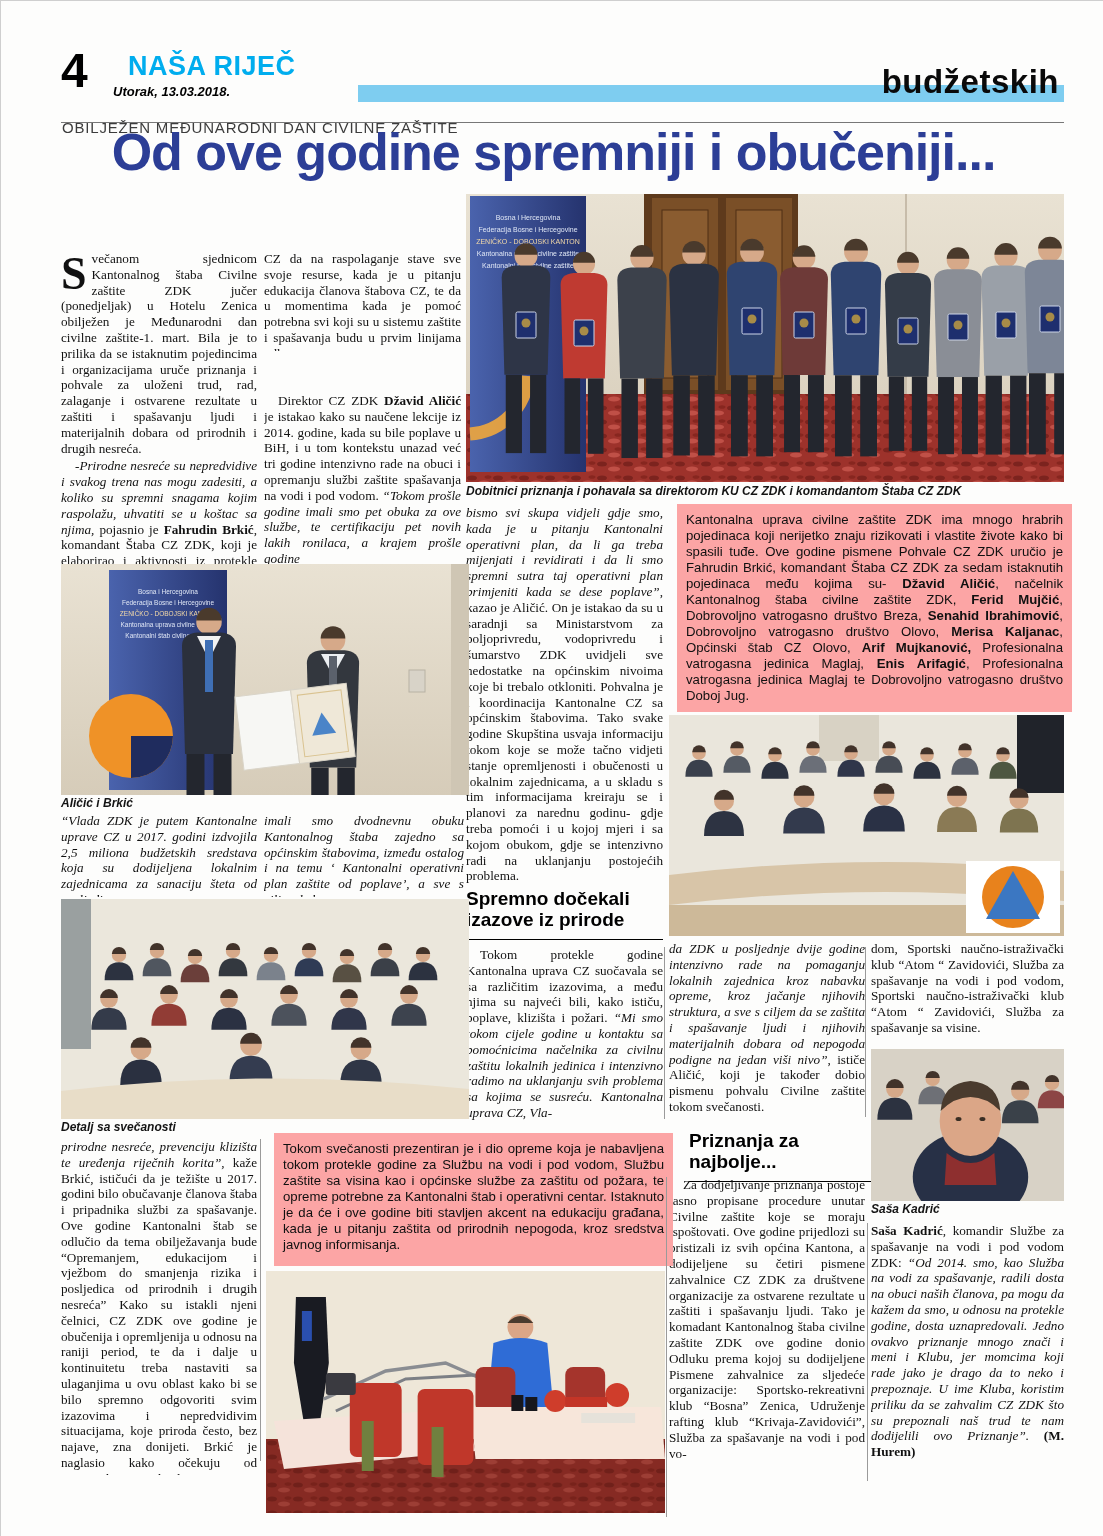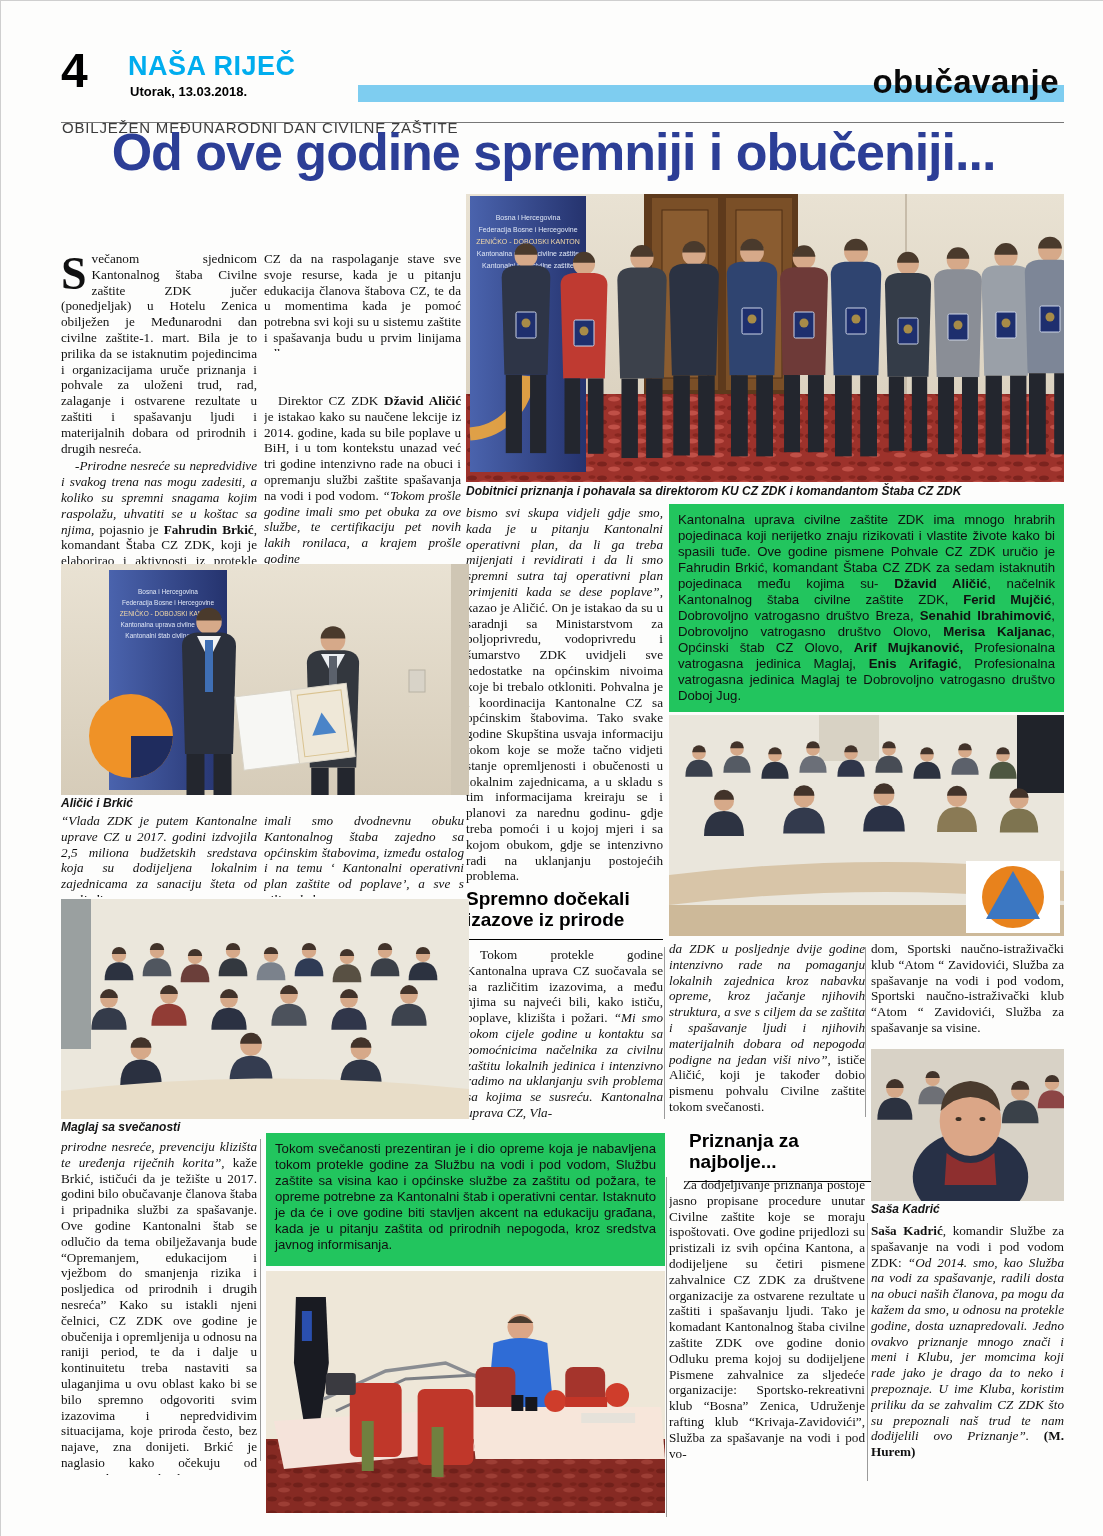--- a/index.html
+++ b/index.html
@@ -18,22 +18,22 @@
   .kicker{font:15px/1.1 "Liberation Sans",sans-serif;color:#3c3c3c;letter-spacing:.8px;}
   .hrule{border-top:1px solid #777;height:0;}
   .vrule{width:0;border-left:1px solid #9a9a9a;}
   .headline{font:bold 52px/1.05 "Liberation Sans",sans-serif;color:#2c3e96;text-align:center;letter-spacing:-1px;}
   .subheadline{font:bold 22px/1.3 "Liberation Sans",sans-serif;color:#000;text-align:center;letter-spacing:.5px;}
   
   .bodytxt{font:13.2px/15.8px "Liberation Serif",serif;text-align:justify;overflow:hidden;}
   .dropcap{float:left;font:bold 46px/0.82 "Liberation Serif",serif;padding:4px 5px 0 0;}
   .subhead{font:bold 19px/1.08 "Liberation Sans",sans-serif;color:#000;border-bottom:1.5px solid #000;padding-bottom:9px;}
   .caption{font:bold italic 12px/1.15 "Liberation Sans",sans-serif;font-style:italic;color:#141414;}
-  .bluebox{background:#22c55e;font:13.2px/16px "Liberation Sans",sans-serif;text-align:justify;
-           padding:8px 9px;box-sizing:border-box;overflow:hidden;color:#101010;}
+  .bluebox{background:#fca5a5;font:13.2px/16px "Liberation Sans",sans-serif;text-align:justify;
+           padding:8px 9px;box-sizing:border-box;overflow:hidden;color:#101010;margin-left:8px;}
   .photo{overflow:hidden;background:#d8d2c4;}
   .photo svg{display:block;width:100%;height:100%;}
 </style>
 </head>
 <body>
 
 <svg width="0" height="0" style="position:absolute" aria-hidden="true">
   <defs>
     <linearGradient id="wallg" x1="0" y1="0" x2="0" y2="1">
       <stop offset="0" stop-color="#e9e2d3"></stop>
@@ -65,23 +65,23 @@
       <rect width="20" height="26" rx="1.5" fill="#1e2f6e" stroke="#cdd5e8" stroke-width="1"></rect>
       <circle cx="10" cy="11" r="4.5" fill="#c9a23f" opacity="0.8"></circle>
     </g>
   </defs>
 </svg>
 
 <div class="page">
 
   <div class="abs pagenum" style="left:60px;top:46px;">4</div>
   <div class="abs masthead" style="left:127px;top:52px;">NAŠA RIJEČ</div>
-  <div class="abs date" style="left:129px;top:84px;">Utorak, 13.03.2018.</div>
+  <div class="abs date" style="left:112px;top:84px;font-style:italic;">Utorak, 13.03.2018.</div>
   <div class="abs cyanbar" style="left:357px;top:84px;width:706px;height:17px;"></div>
-  <div class="abs section" style="left:800px;top:64px;width:258px;">obučavanje</div>
+  <div class="abs section" style="left:800px;top:64px;width:258px;">budžetskih</div>
   <div class="abs kicker" style="left:61px;top:119px;">OBILJEŽEN MEĐUNARODNI DAN CIVILNE ZAŠTITE</div>
   <div class="abs hrule" style="left:60px;top:121px;width:1003px;"></div>
 
   <div class="abs headline" style="left:55px;top:124px;width:995px;">Od ove godine spremniji i obučeniji...</div>
 
   <div class="abs bodytxt" style="left:60px;top:250px;width:196px;height:313px;">
     <p style="margin:0;"><span class="dropcap">S</span><span>večanom sjednicom Kantonalnog štaba Civilne zaštite ZDK jučer (ponedjeljak) u Hotelu Zenica obilježen je Međunarodni dan civilne zaštite-1. mart. Bila je to prilika da se istaknutim pojedincima i organizacijama uruče priznanja i pohvale za uloženi trud, rad, zalaganje i ostvarene rezultate u zaštiti i spašavanju ljudi i materijalnih dobara od prirodnih i drugih nesreća.</span></p>
     <p style="margin:2px 0 0;text-indent:14px;"><span class="i">-Prirodne nesreće su nepredvidive i svakog trena nas mogu zadesiti, a koliko su spremni snagama kojim raspolažu, uhvatiti se u koštac sa njima, </span><span>pojasnio je </span><span class="b">Fahrudin Brkić</span><span>, komandant Štaba CZ ZDK, koji je elaborirao i aktivnosti iz protekle godine.</span></p>
   </div>
 
@@ -248,21 +248,21 @@
       <use href="#sit" transform="translate(168,100) scale(1.1)" style="color:#2b3142"></use>
       <use href="#sit" transform="translate(228,96) scale(1.1)" style="color:#4c525c"></use>
       <use href="#sit" transform="translate(288,100) scale(1.1)" style="color:#30364a"></use>
       <use href="#sit" transform="translate(348,96) scale(1.1)" style="color:#3d434e"></use>
       <use href="#sit" transform="translate(80,150) scale(1.3)" style="color:#2a3040"></use>
       <use href="#sit" transform="translate(190,146) scale(1.35)" style="color:#343c50"></use>
       <use href="#sit" transform="translate(300,150) scale(1.3)" style="color:#2f3646"></use>
       <path d="M0 220 L0 192 Q204 168 408 190 L408 220 Z" fill="#e8ddc8"></path>
     </svg>
   </div>
-  <div class="abs caption" style="left:60px;top:1120px;width:300px;">Maglaj sa svečanosti</div>
+  <div class="abs caption" style="left:60px;top:1120px;width:300px;">Detalj sa svečanosti</div>
 
   <div class="abs bodytxt" style="left:60px;top:1138px;width:196px;height:336px;"><span class="i">prirodne nesreće, prevenciju klizišta te uređenja riječnih korita”</span><span>, kaže Brkić, ističući da je težište u 2017. godini bilo obučavanje članova štaba i pripadnika službi za spašavanje. Ove godine Kantonalni štab se odlučio da tema obilježavanja bude “Opremanjem, edukacijom i vježbom do smanjenja rizika i posljedica od prirodnih i drugih nesreća” Kako su istakli njeni čelnici, CZ ZDK ove godine je obučenija i opremljenija u odnosu na raniji period, te da i dalje u kontinuitetu treba nastaviti sa ulaganjima u ovu oblast kako bi se bilo spremno odgovoriti svim izazovima i nepredvidivim situacijama, koje priroda često, bez najave, zna donijeti. Brkić je naglasio kako očekuju od Kantonalne a i Federalne uprave</span></div>
 
   <div class="abs bluebox" style="left:265px;top:1132px;width:399px;height:133px;">Tokom svečanosti prezentiran je i dio opreme koja je nabavljena tokom protekle godine za Službu na vodi i pod vodom, Službu zaštite sa visina kao i općinske službe za zaštitu od požara, te opreme potrebne za Kantonalni štab i operativni centar. Istaknuto je da će i ove godine biti stavljen akcent na edukaciju građana, kada je u pitanju zaštita od prirodnih nepogoda, kroz sredstva javnog informisanja.</div>
 
   <div class="abs photo" style="left:265px;top:1270px;width:399px;height:242px;">
     <svg viewBox="0 0 400 242" preserveAspectRatio="none">
       <rect width="400" height="242" fill="#eee7d8"></rect>
       <rect y="168" width="400" height="74" fill="url(#carp)"></rect>
       <rect y="168" width="400" height="74" fill="#5d1d15" opacity="0.35"></rect>

